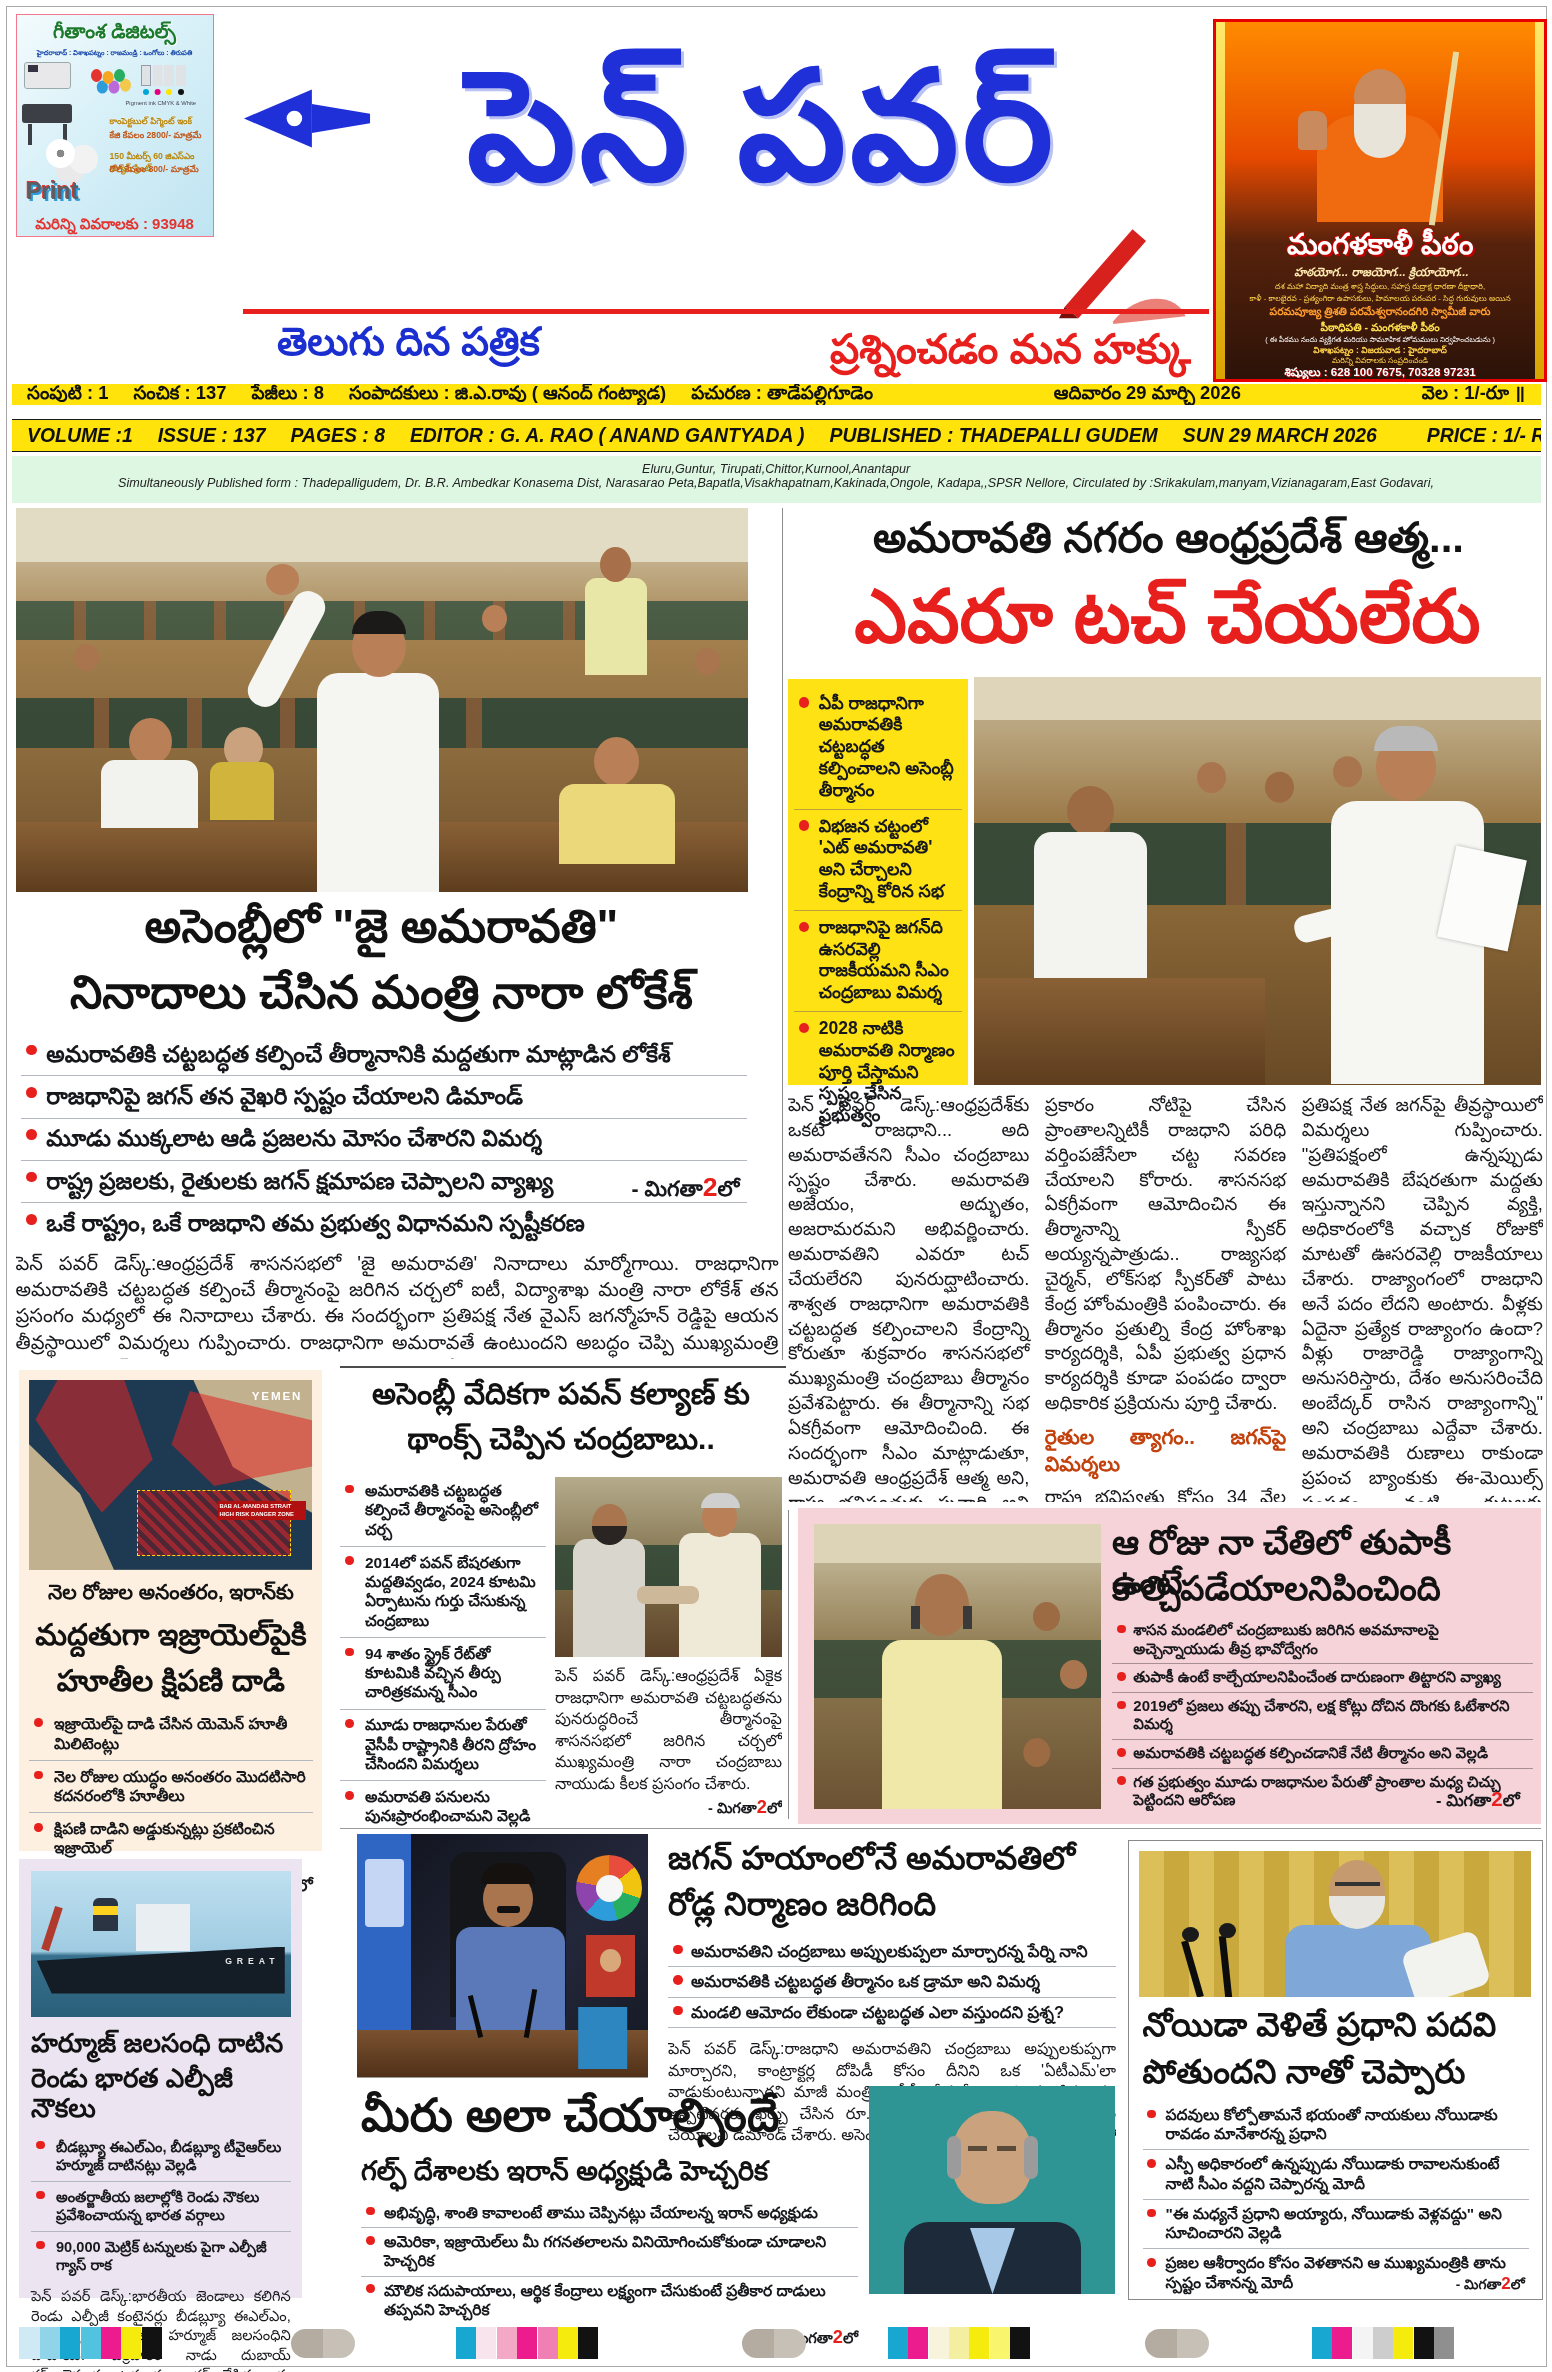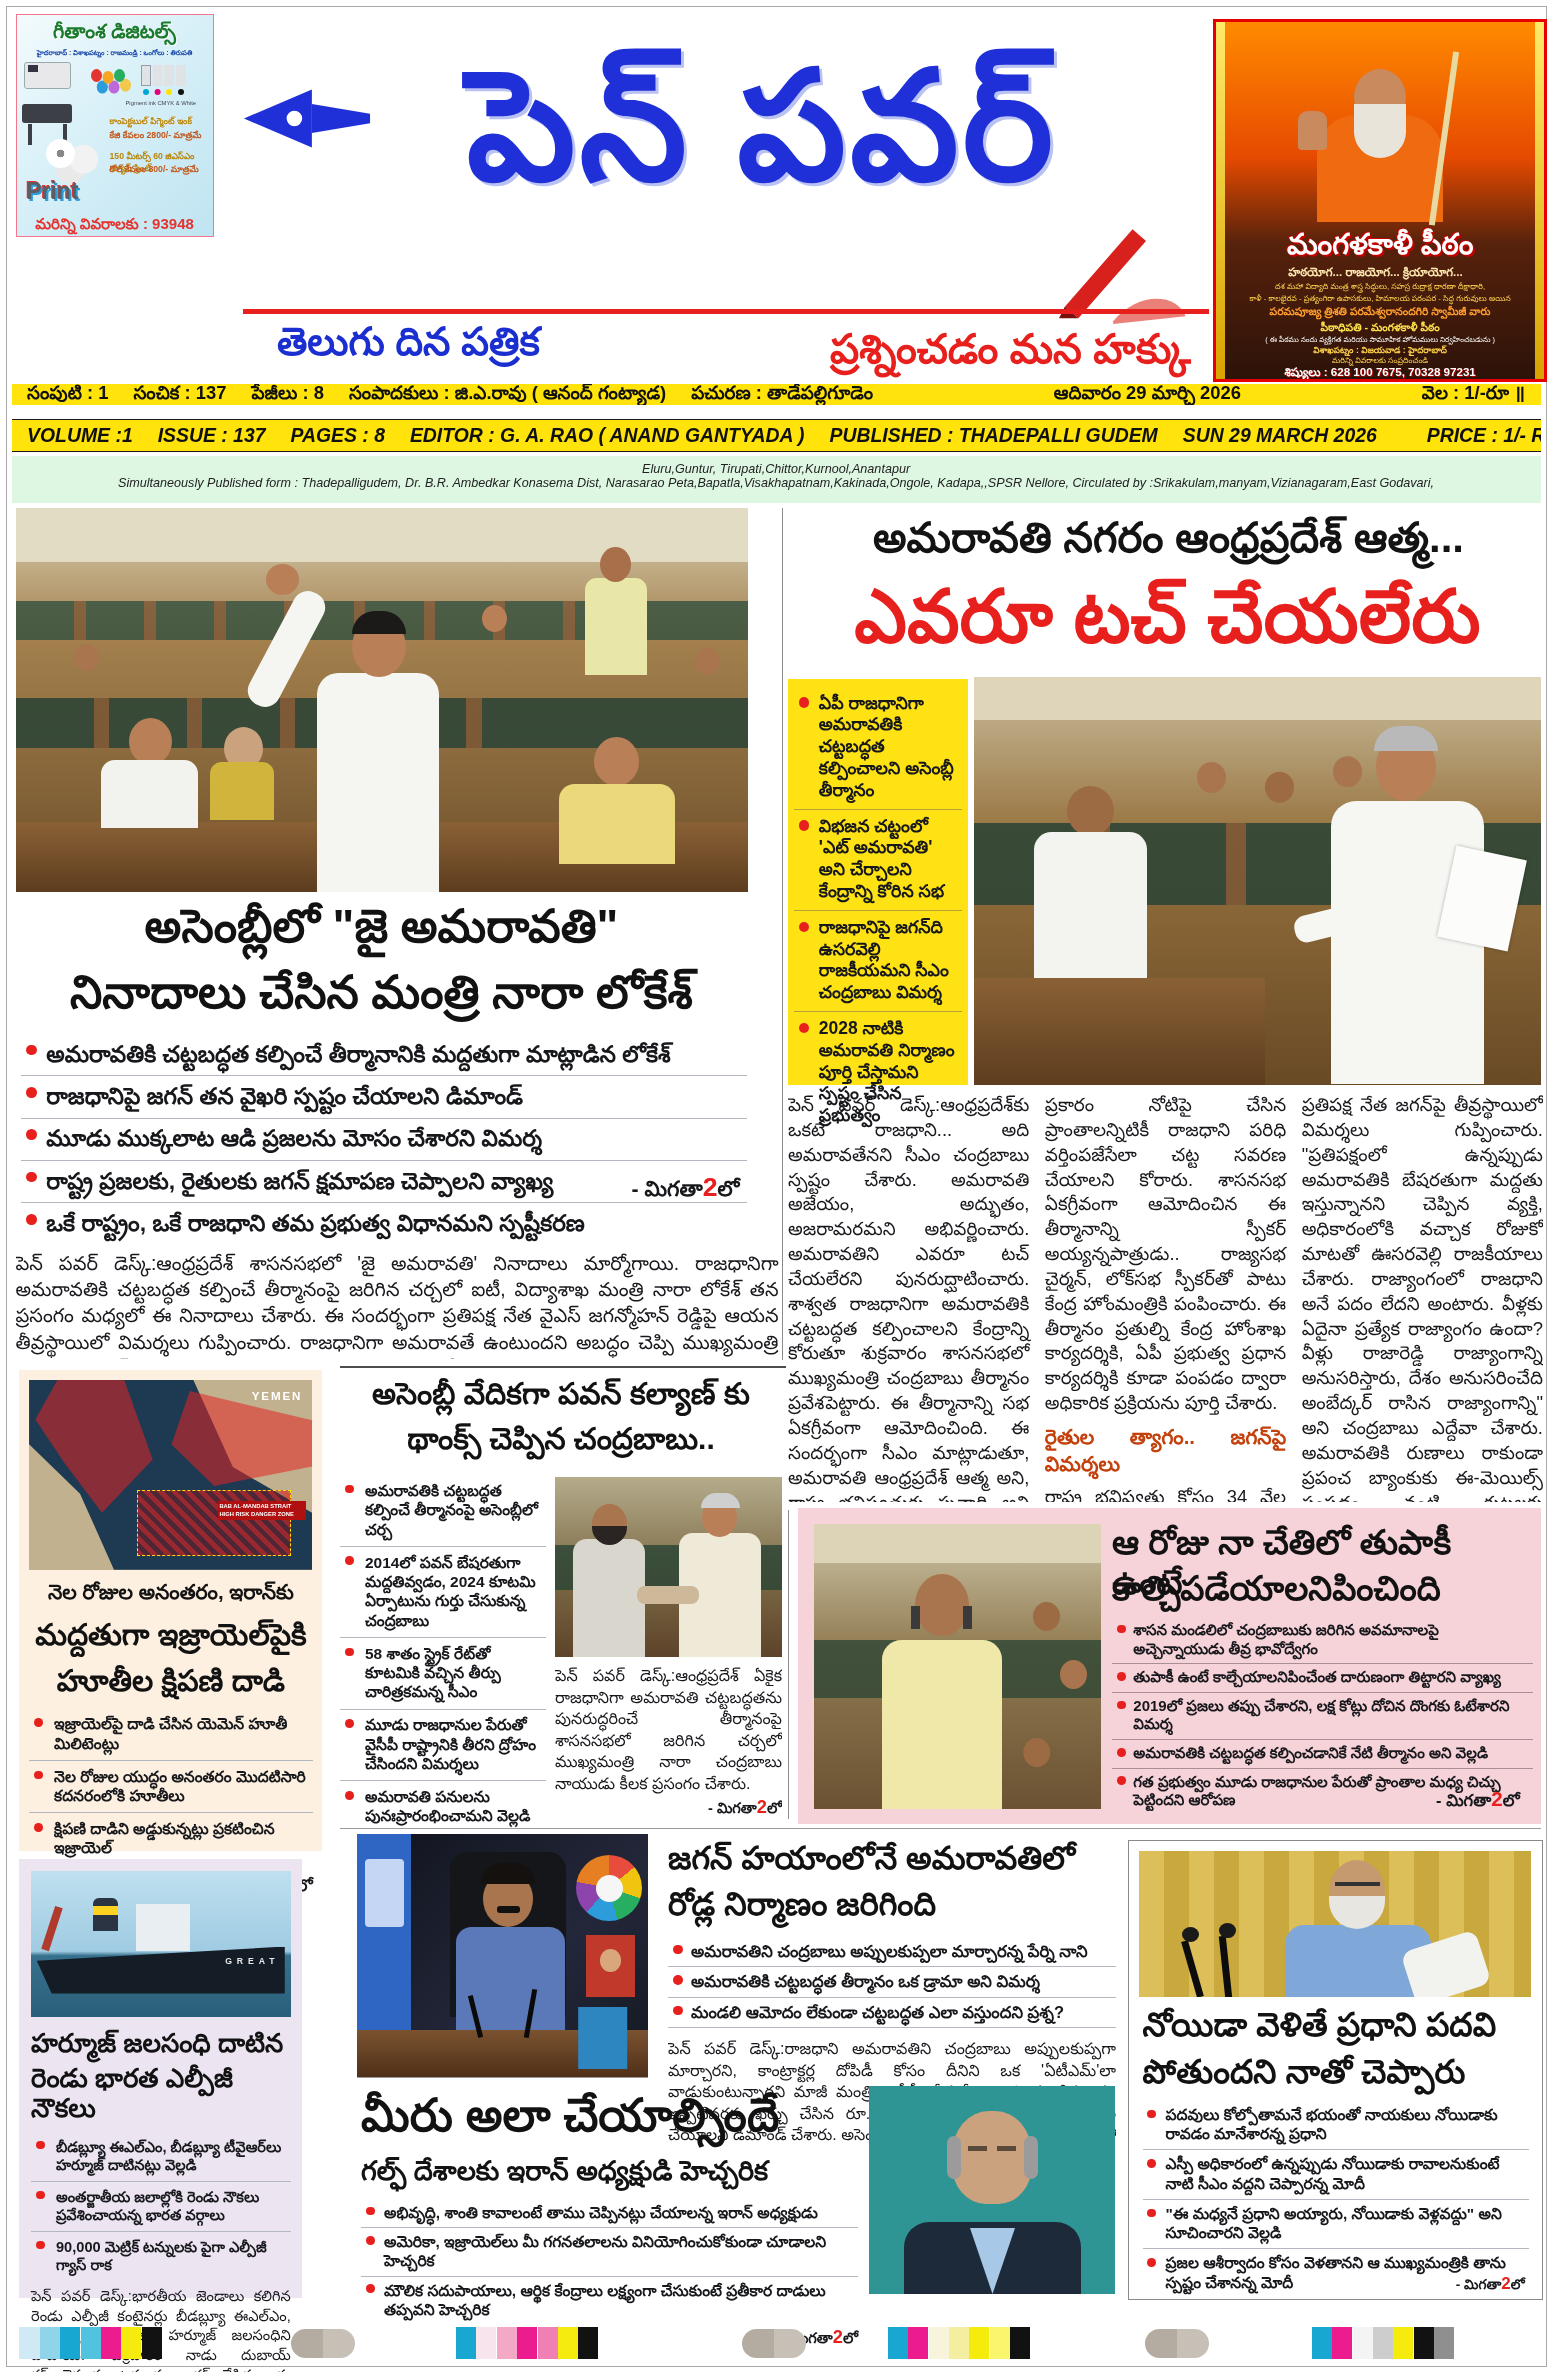--- a/index.html
+++ b/index.html
@@ -80,21 +80,21 @@
   <div class="abs" style="left:1213px;top:19.4px;width:328px;height:357px;border:3.9px solid #e60000;background:linear-gradient(180deg,#ff8a00 0%,#e64a00 38%,#57220c 62%,#2c1208 100%);overflow:hidden;">
     <i class="s" style="left:0;top:0;width:8.7px;height:100%;background:linear-gradient(180deg,#ffe96a,#d9a300);"></i>
     <i class="s" style="right:0;top:0;width:8.7px;height:100%;background:linear-gradient(180deg,#ffe96a,#d9a300);"></i>
 
     <i class="s" style="left:101px;top:93px;width:126px;height:107px;background:#f06a10;border-radius:39px 39px 0 0;"></i>
     <i class="s" style="left:138px;top:47px;width:52px;height:56px;background:#c98a5e;border-radius:50%;"></i>
     <i class="s" style="left:138px;top:82px;width:52px;height:54px;background:#e9e4da;border-radius:0 0 29px 29px;"></i>
     <i class="s" style="left:82px;top:89px;width:29px;height:39px;background:#c98a5e;border-radius:9.7px 9.7px 3.9px 3.9px;"></i>
     <i class="s" style="left:225px;top:29px;width:5.8px;height:175px;background:#e8d9a0;transform:rotate(8deg);"></i>
     <div class="s ctr" style="left:8.7px;top:206px;width:311px;font-size:29px;font-weight:bold;color:#ffffff;text-shadow:1.9px 1.9px 0 #c40000,-1px -1px 0 #c40000;">మంగళకాళీ పీఠం</div>
-    <div class="s ctr" style="left:4px;top:243px;width:311px;font-size:11.6px;font-weight:bold;color:#ffe9b0;">హఠయోగ... రాజయోగ... క్రియాయోగ...</div>
+    <div class="s ctr" style="left:10px;top:243px;width:311px;font-size:11.6px;font-weight:bold;color:#ffe9b0;font-style:italic;">హఠయోగ... రాజయోగ... క్రియాయోగ...</div>
     <div class="s ctr" style="left:11.6px;top:260px;width:305px;font-size:7.8px;color:#ffd24d;">దశ మహా విద్యాది మంత్ర శాస్త్ర సిద్ధులు, సహస్ర రుద్రాక్ష ధారణా దీక్షాధారి,</div>
     <div class="s ctr" style="left:11.6px;top:272px;width:305px;font-size:7.8px;color:#ffd24d;">కాళీ - కాలభైరవ - ప్రత్యంగిరా ఉపాసకులు, హిమాలయ పరంపర - సిద్ధ గురువులు అయిన</div>
     <div class="s ctr" style="left:11.6px;top:283px;width:305px;font-size:10.7px;font-weight:bold;color:#ff9d2e;">పరమపూజ్య త్రిశతి పరమేశ్వరానందగిరి స్వామీజీ వారు</div>
     <div class="s ctr" style="left:11.6px;top:299px;width:305px;font-size:10.7px;font-weight:bold;color:#ffe14d;">పీఠాధిపతి - మంగళకాళీ పీఠం</div>
     <div class="s ctr" style="left:11.6px;top:313px;width:305px;font-size:7.3px;color:#ffffff;">( ఈ పీఠము నందు వ్యక్తిగత మరియు సామూహిక హోమములు నిర్వహించబడును )</div>
     <div class="s ctr" style="left:11.6px;top:323px;width:305px;font-size:8.7px;font-weight:bold;color:#ffd24d;">విశాఖపట్నం : విజయవాడ : హైదరాబాద్</div>
     <div class="s ctr" style="left:11.6px;top:334px;width:305px;font-size:7.8px;color:#ffd24d;">మరిన్ని వివరాలకు సంప్రదించండి</div>
     <div class="s ctr" style="left:11.6px;top:343px;width:305px;font-size:11.6px;font-weight:bold;color:#ffffff;text-shadow:1px 1px 0 #a00;">శిష్యులు : 628 100 7675, 70328 97231</div>
   </div>
 
@@ -210,21 +210,21 @@
     </div>
     <div style="text-align:right;margin-top:7.8px;"><span class="cont" style="font-size:16.5px;"><span>- మిగతా</span><span class="n">2</span><span>లో</span></span></div>
   </div>
 
   <div class="abs hrule" style="left:340px;top:1366px;width:446px;"></div>
   <div class="abs ctr hl" style="left:338px;top:1376px;width:446px;font-size:30px;">అసెంబ్లీ వేదికగా పవన్ కల్యాణ్ కు</div>
   <div class="abs ctr hl" style="left:338px;top:1421px;width:446px;font-size:30px;">థాంక్స్ చెప్పిన చంద్రబాబు..</div>
   <div class="abs" style="left:340px;top:1475px;width:206px;font-size:15.5px;">
     <div class="it"><i class="dot" style="width:8.7px;height:8.7px;top:9.7px;"></i><span>అమరావతికి చట్టబద్ధత కల్పించే తీర్మానంపై అసెంబ్లీలో చర్చ</span></div>
     <div class="it"><i class="dot" style="width:8.7px;height:8.7px;top:9.7px;"></i><span>2014లో పవన్ బేషరతుగా మద్దతివ్వడం, 2024 కూటమి ఏర్పాటును గుర్తు చేసుకున్న చంద్రబాబు</span></div>
-    <div class="it"><i class="dot" style="width:8.7px;height:8.7px;top:9.7px;"></i><span>58 శాతం స్ట్రైక్ రేట్‌తో కూటమికి వచ్చిన తీర్పు చారిత్రకమన్న సీఎం</span></div>
+    <div class="it"><i class="dot" style="width:8.7px;height:8.7px;top:9.7px;"></i><span>94 శాతం స్ట్రైక్ రేట్‌తో కూటమికి వచ్చిన తీర్పు చారిత్రకమన్న సీఎం</span></div>
     <div class="it"><i class="dot" style="width:8.7px;height:8.7px;top:9.7px;"></i><span>మూడు రాజధానుల పేరుతో వైసీపీ రాష్ట్రానికి తీరని ద్రోహం చేసిందని విమర్శలు</span></div>
     <div class="it nline"><i class="dot" style="width:8.7px;height:8.7px;top:9.7px;"></i><span>అమరావతి పనులను పునఃప్రారంభించామని వెల్లడి</span></div>
   </div>
   <div class="ph" style="left:555px;top:1477px;width:227px;height:180px;background:linear-gradient(180deg,#b5ac8c 0%,#7c6a45 55%,#5d432a 100%);">
     <i class="s" style="left:0;top:68px;width:100%;height:45px;background:#2e4636;opacity:.85;"></i>
     <i class="s" style="left:17.5px;top:62px;width:72px;height:118px;background:#d9d7cd;border-radius:13.6px 13.6px 0 0;"></i>
     <i class="s" style="left:37px;top:27px;width:35px;height:39px;border-radius:50%;background:#a9754e;"></i>
     <i class="s" style="left:37px;top:49px;width:35px;height:19.4px;border-radius:0 0 17.5px 17.5px;background:#2a2522;"></i>
     <i class="s" style="left:124px;top:56px;width:82px;height:124px;background:#efe9d8;border-radius:13.6px 13.6px 0 0;"></i>
     <i class="s" style="left:147px;top:21.3px;width:35px;height:39px;border-radius:50%;background:#b97f57;"></i>

